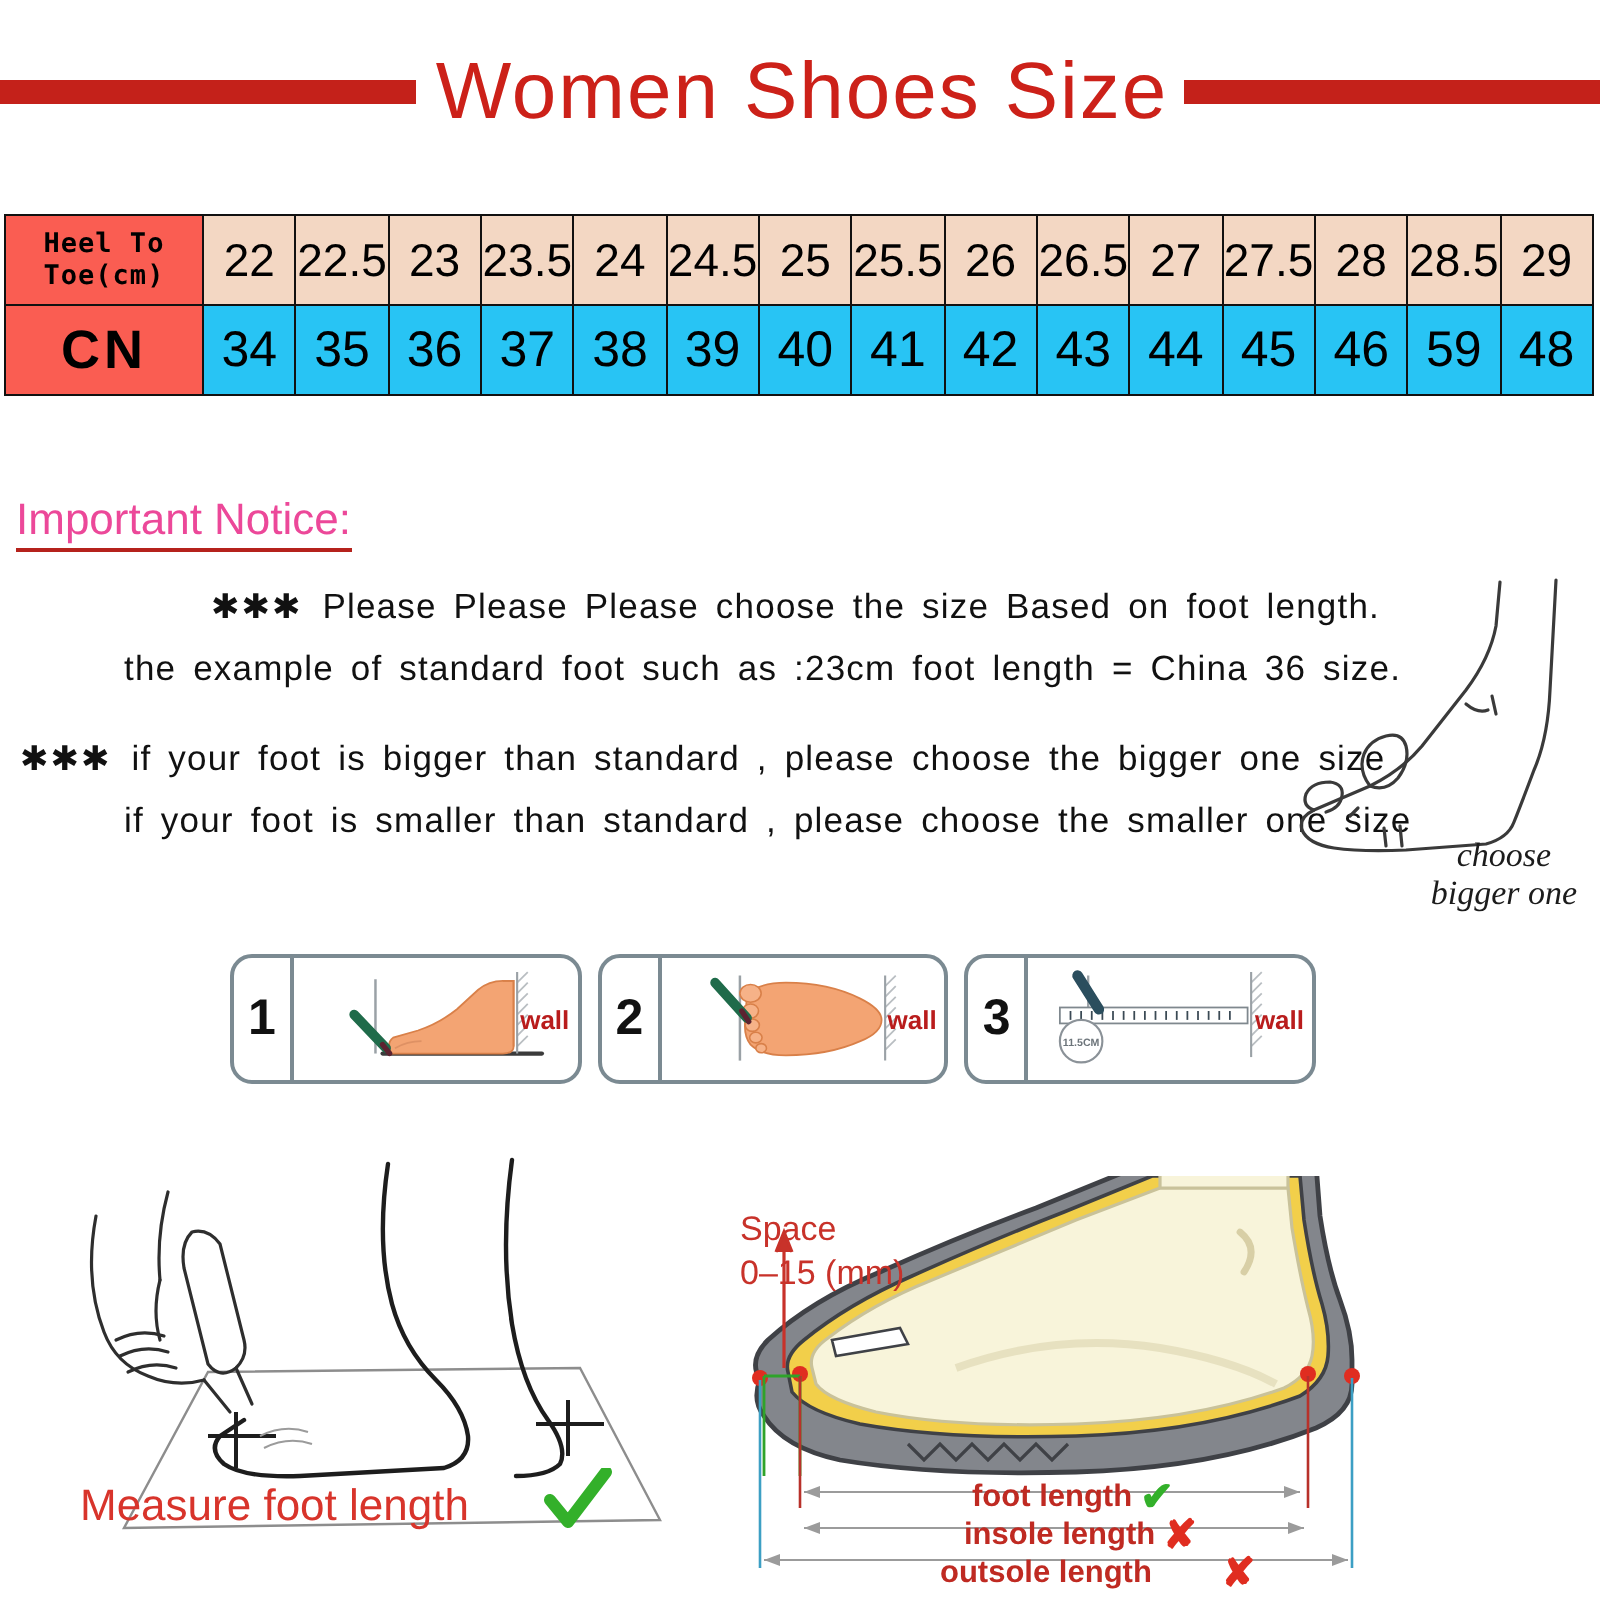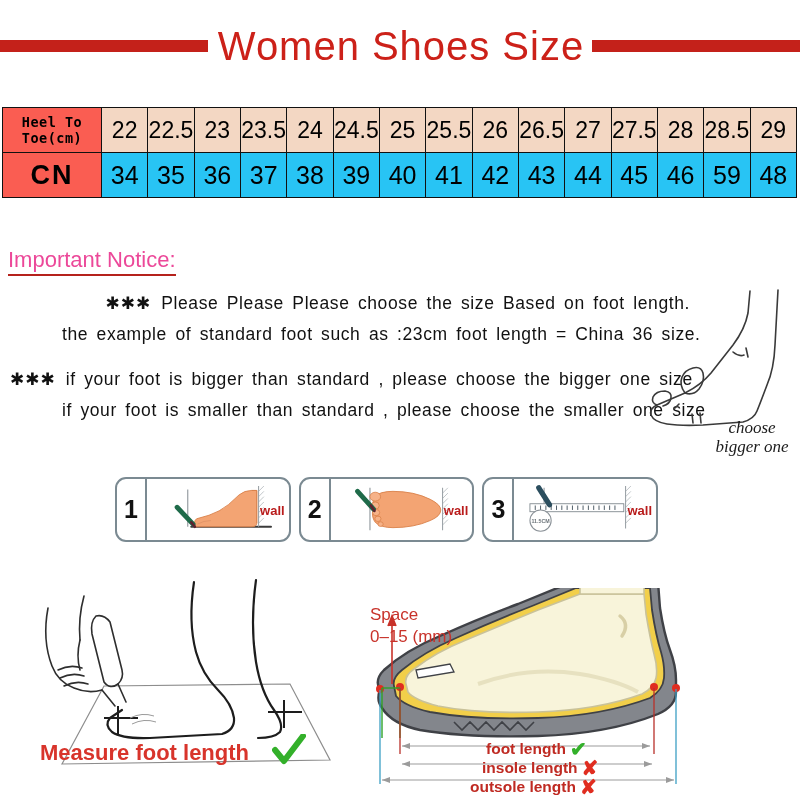--- a/index.html
+++ b/index.html
@@ -82,21 +82,21 @@
   .step-body{position:relative;flex:1 1 auto;}
   .wall-lbl{
     position:absolute;right:4px;top:50%;transform:translateY(-50%);
     font-size:13px;font-weight:700;color:#b91c1c;
   }
 
   
   .measure-panel{position:absolute;left:18px;top:578px;width:340px;height:212px;}
   .measure-cap{
     position:absolute;left:40px;top:740px;
-    font-size:22px;font-weight:700;color:#d8342b;white-space:nowrap;
+    font-size:22px;font-weight:400;color:#d8342b;white-space:nowrap;
     font-family:"Liberation Sans", sans-serif;
     text-align:right;
   }
   .measure-check{position:absolute;left:272px;top:734px;}
 
   
   .shoe-panel{position:absolute;left:358px;top:588px;width:442px;height:212px;}
   .space-lbl{
     position:absolute;left:370px;top:604px;
     color:#c8322a;font-size:17px;line-height:22px;font-weight:400;
@@ -109,21 +109,21 @@
     display:flex;align-items:center;height:19px;
     font-size:15.5px;font-weight:700;color:#bf2a22;white-space:nowrap;
     font-family:"Liberation Sans", sans-serif;
   }
   .len-row .txt{display:inline-block;}
   .mk{margin-left:4px;display:inline-block;line-height:1;}
   .mk.ok{color:#33b02a;font-size:20px;font-weight:700;}
   .mk.no{color:#e02d20;font-size:20px;font-weight:700;}
   .r1{padding-left:16px;}
   .r2{padding-left:12px;}
-  .r3{padding-left:0px;}
+  .r3{padding-left:0px;gap:31px;}
 </style>
 </head>
 <body>
 
 <div class="page">
 
   <div class="title-row">
     <div class="title-bar left"></div>
     <div class="title-text"><span>Women</span><span>Shoes</span><span>Size</span></div>
     <div class="title-bar right"></div>

